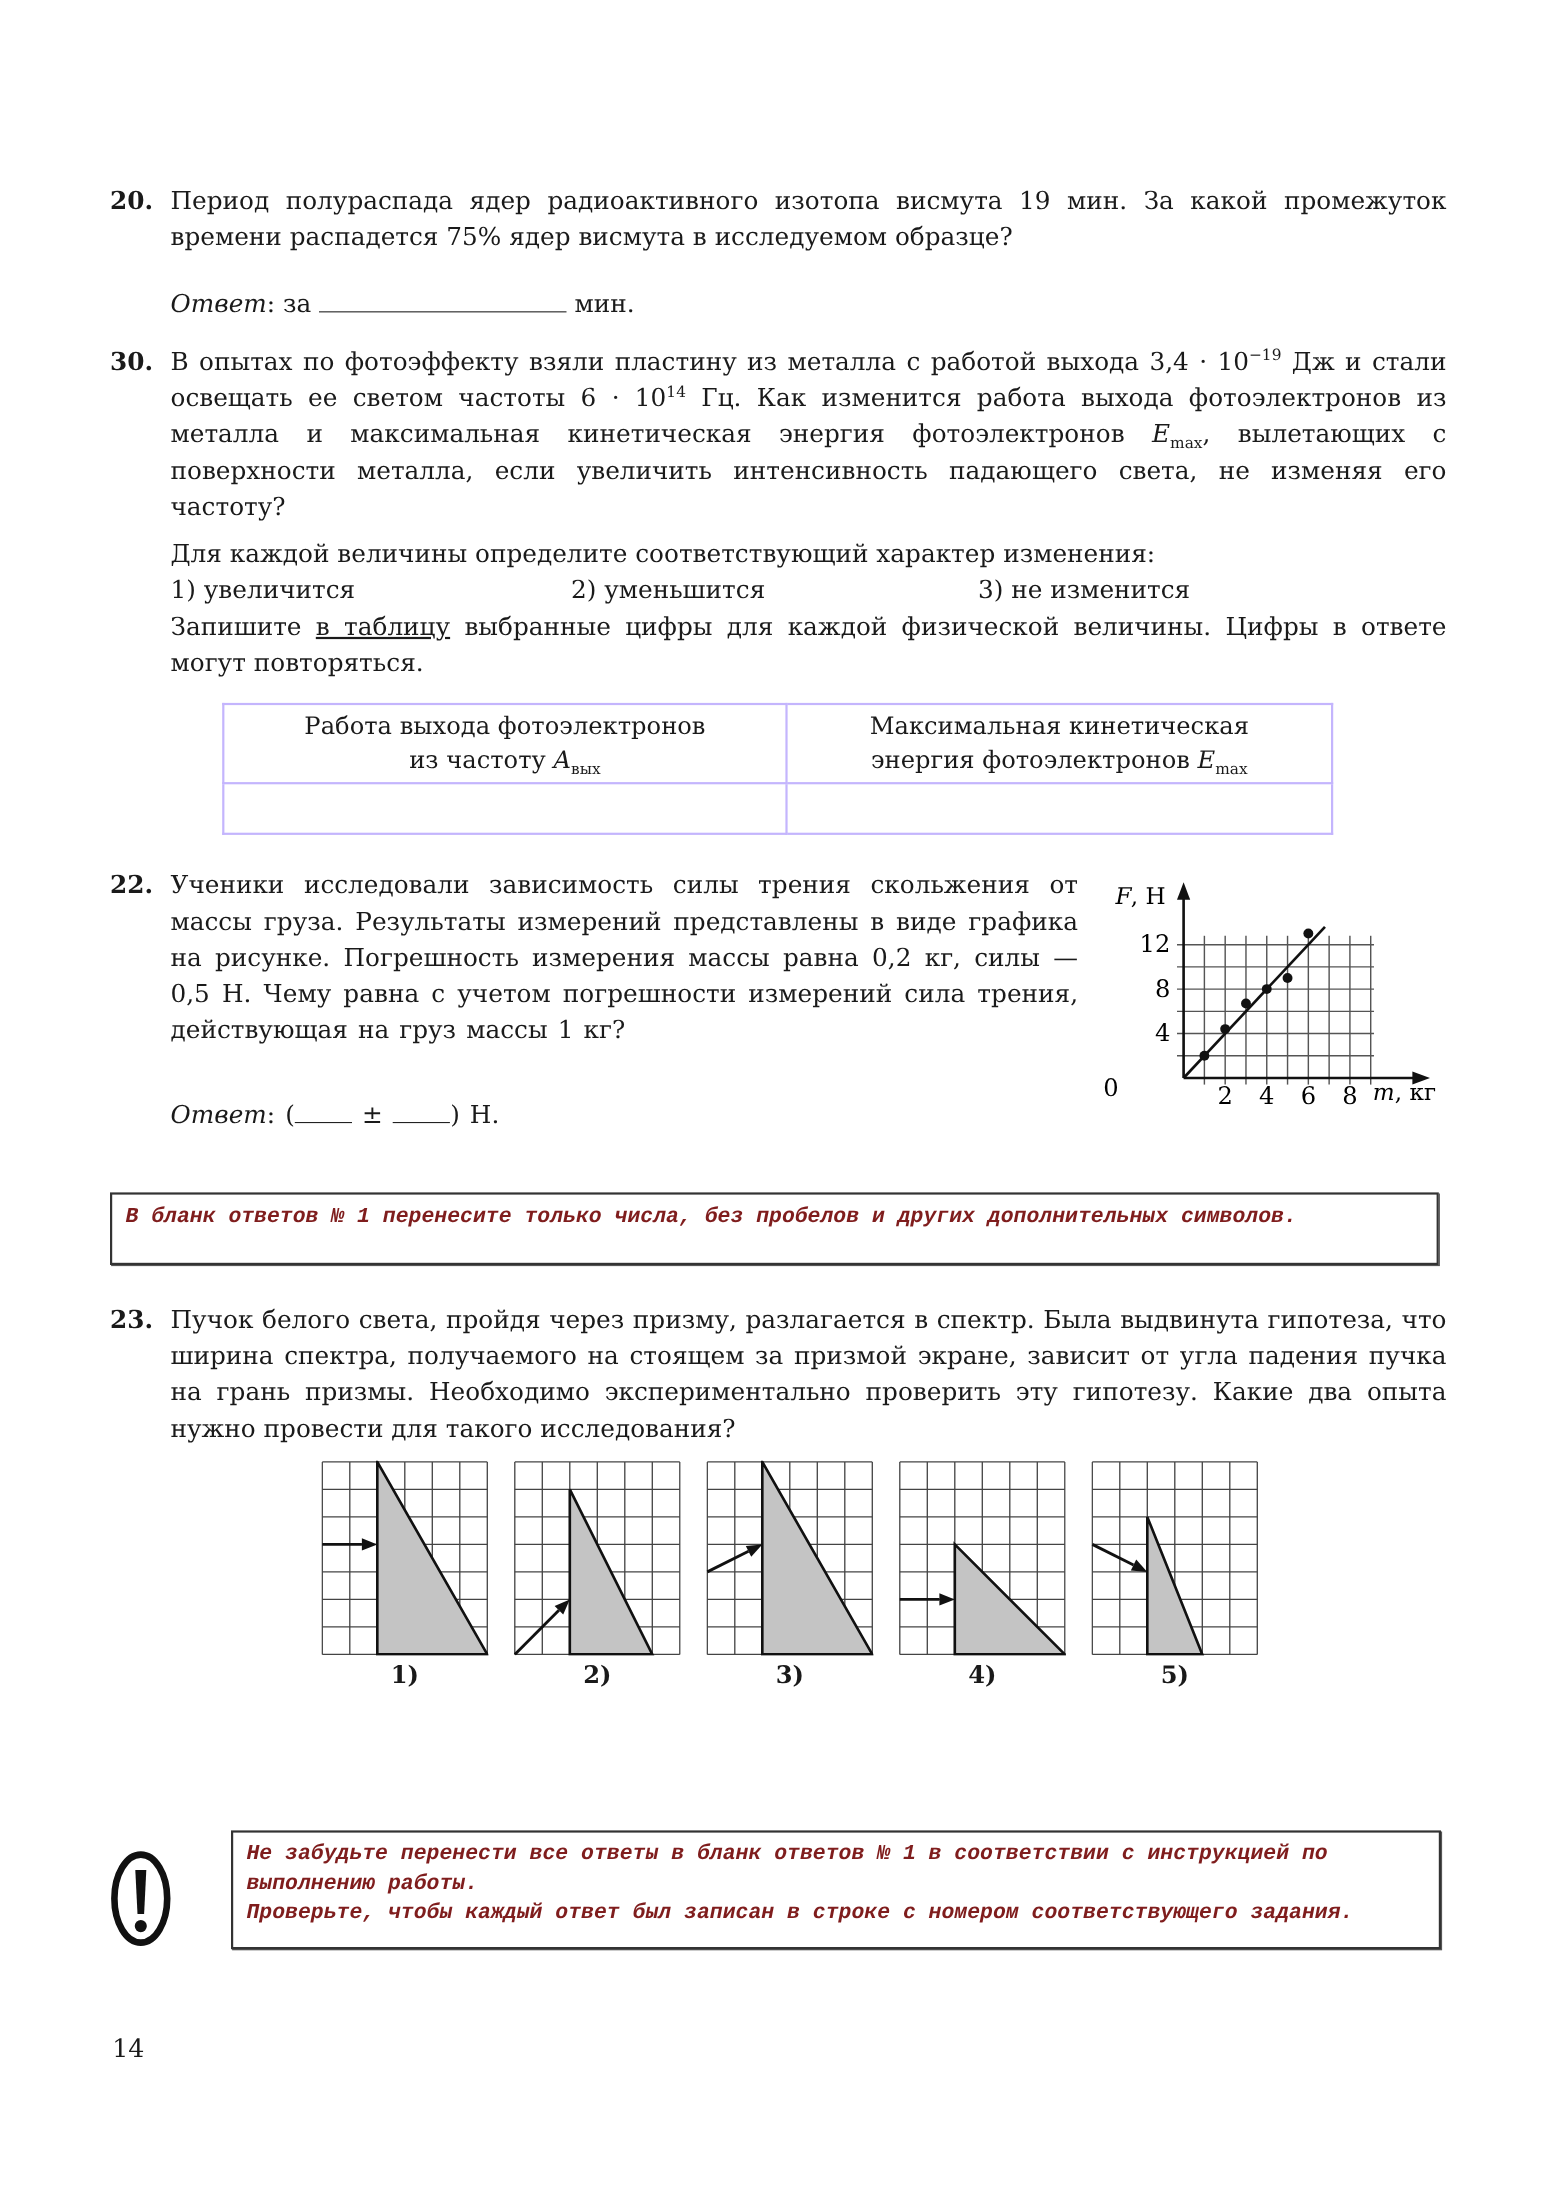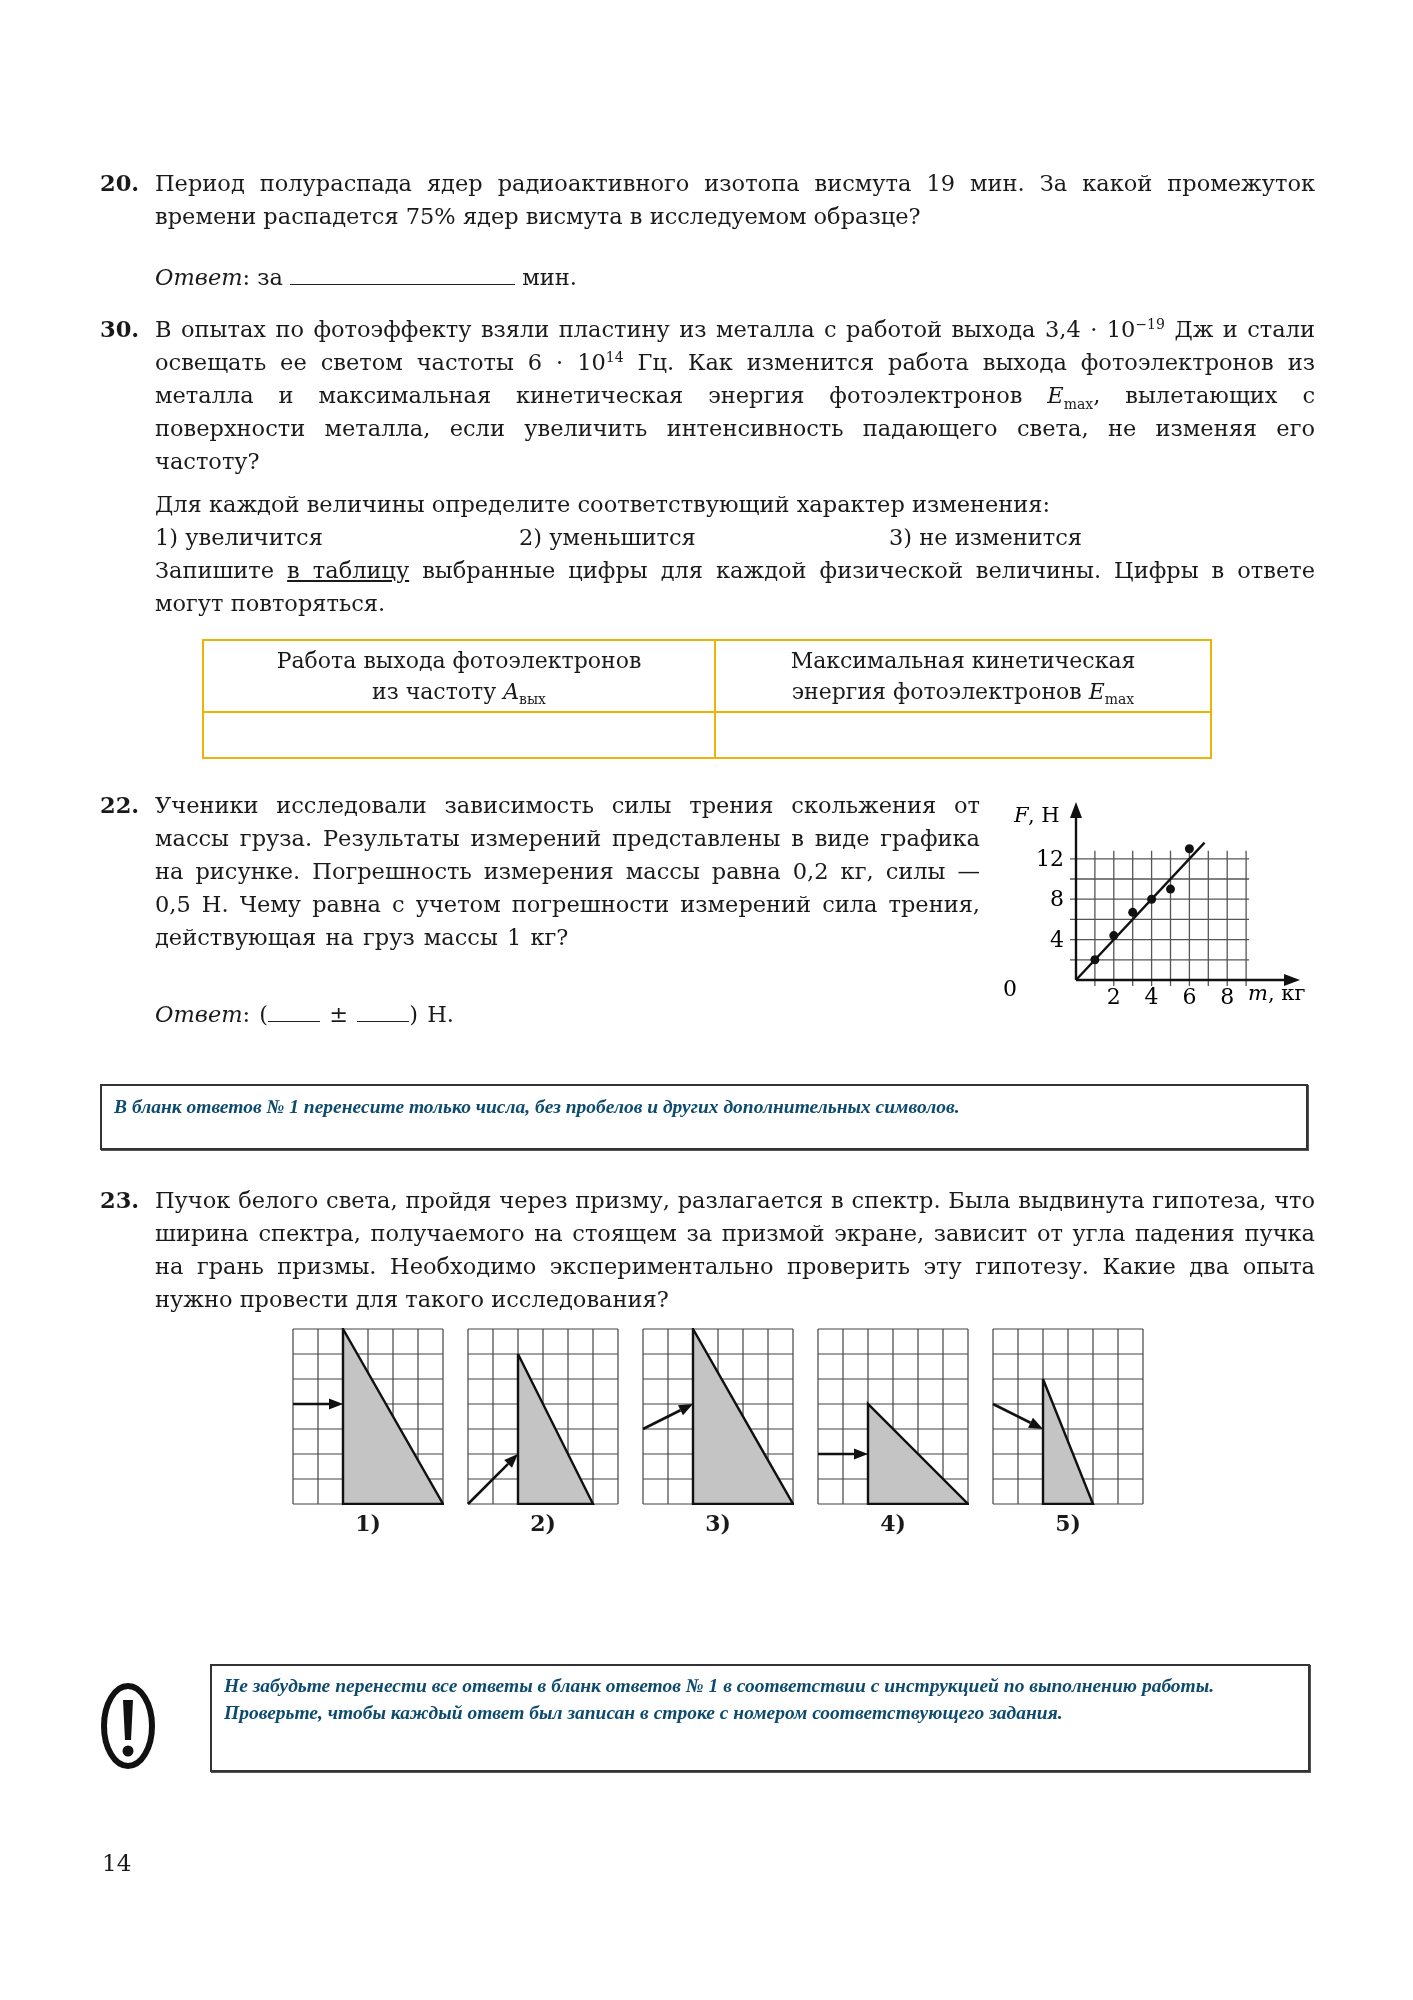--- a/index.html
+++ b/index.html
@@ -12,26 +12,26 @@
   .qbody p { margin:0; }
   .answer-line { margin-top:16px; }
   .answer-line i { font-style:italic; }
   .blank { display:inline-block; border-bottom:1.5px solid #222; vertical-align:baseline; height:22px; }
   sup { font-size:14px; line-height:0; }
   sub { font-size:14px; line-height:0; }
   .opts { display:flex; }
   .opts span { display:inline-block; }
   .u { text-decoration:underline; }
   table.ans { border-collapse:collapse; position:absolute; left:202px; top:639px; width:1010px; font-size:22px; }
-  table.ans td { border:2px solid #eab308; text-align:center; vertical-align:middle; line-height:31px; padding:0; }
+  table.ans td { border:2px solid #c4b5fd; text-align:center; vertical-align:middle; line-height:31px; padding:0; }
   table.ans tr.h td { height:70px; }
   table.ans tr.e td { height:44px; }
   .notice { position:absolute; border:2px solid #333; box-shadow:1px 1px 0 #555;
-            font-family:Liberation Serif, serif; font-weight:bold; font-style:italic;
-            font-size:19.5px; line-height:27px; color:#0c4a6e; }
+            font-family:Liberation Mono, monospace; font-weight:bold; font-style:italic;
+            font-size:19.5px; line-height:27px; color:#7f1d1d; }
   .pgnum { position:absolute; left:102px; top:1850px; font-size:23px; }
   .caption { font-family:"DejaVu Serif",serif; font-size:22px; font-weight:bold; }
   svg text { font-family:"DejaVu Serif","Liberation Serif",serif; }
 </style>
 </head>
 <body>
 
 <div class="page">
 
   <div class="q" style="top:167px;">

